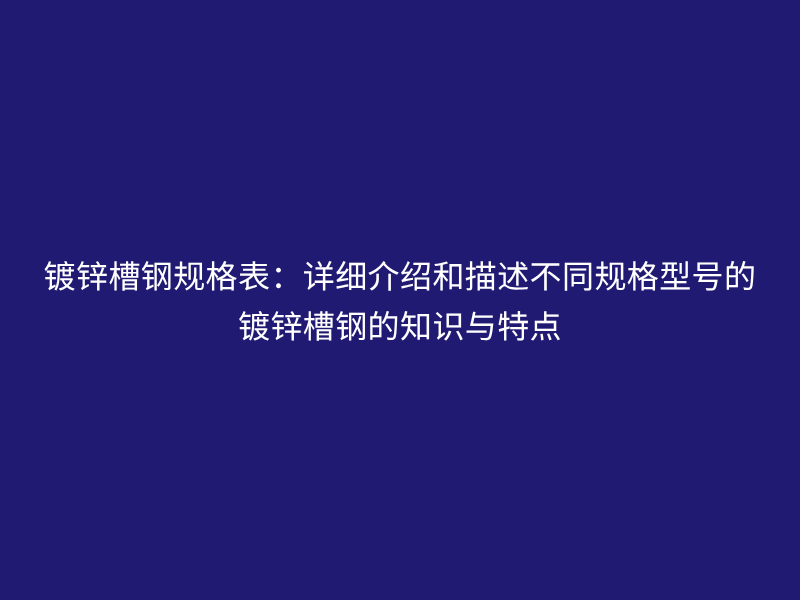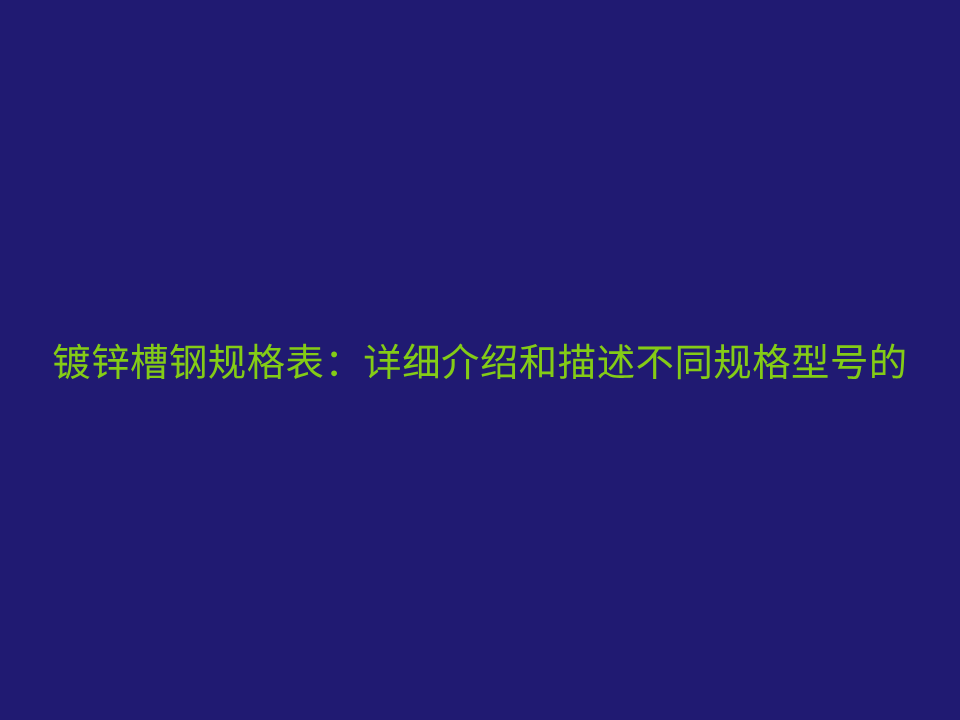--- a/index.html
+++ b/index.html
@@ -33,35 +33,36 @@
     margin: 0;
     padding: 0;
     
     transform: translateY(2px);
   }
 
   .title-line {
     display: block;
     width: 100%;
     text-align: center;
-    color: #84cc16;
+    color: #ffffff;
     font-family: "DejaVu Sans", "Liberation Sans", sans-serif;
     font-weight: 400;
     font-size: 32px;
     line-height: 50px;
     letter-spacing: 0.4px;
     white-space: nowrap;
     -webkit-font-smoothing: antialiased;
   }
 </style>
 </head>
 <body>
 
 <div class="title-card">
 
   <h1 class="title-block">
 
     <span class="title-line">镀锌槽钢规格表：详细介绍和描述不同规格型号的</span>
 
+    <span class="title-line">镀锌槽钢的知识与特点</span>
 
   </h1>
 
 </div>
 
 </body></html>

